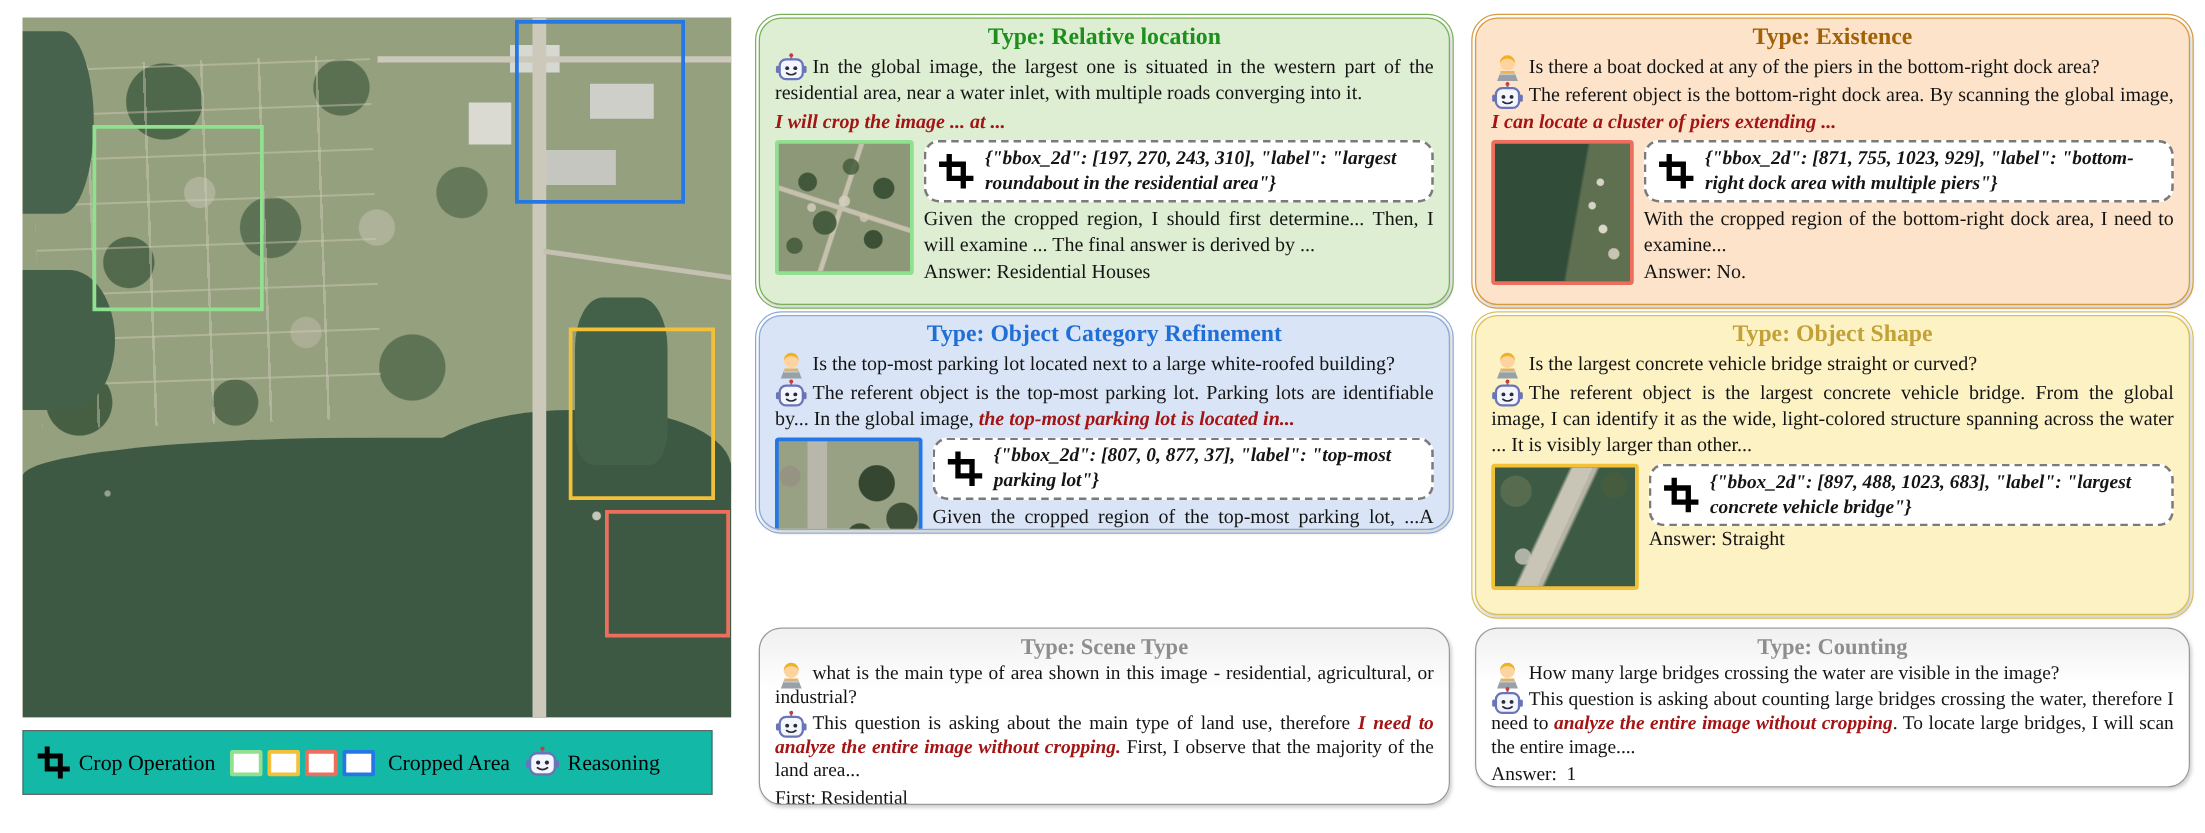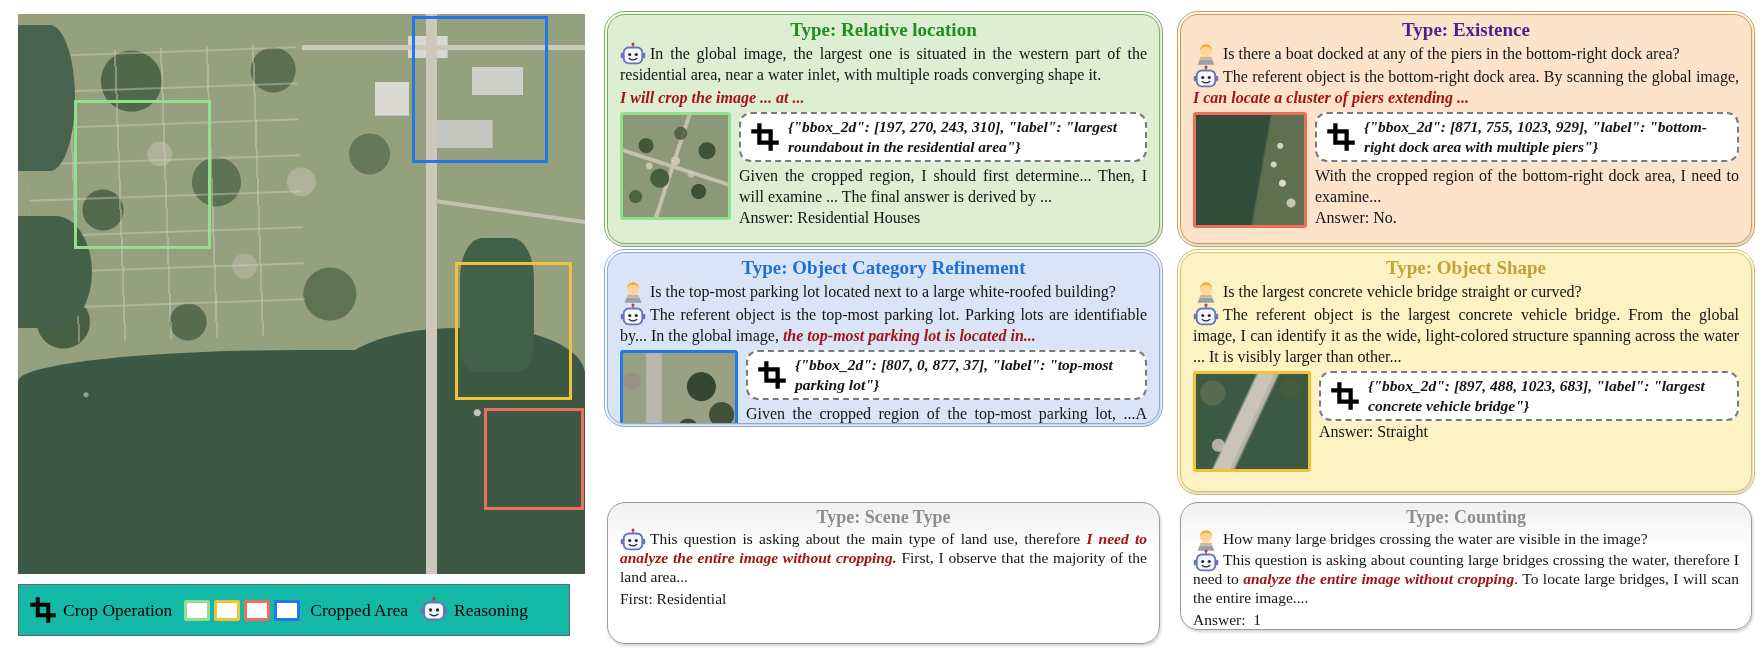--- a/index.html
+++ b/index.html
@@ -69,21 +69,21 @@
   .p-relloc{left:607px; top:14px; width:553px;height:230px;background:#ddeed3;border:1.8px solid #79b15a;outline:1px solid #79b15a;outline-offset:2px;}
   .p-ocr   {left:607px; top:252px;width:553px;height:172px;background:#d9e5f6;border:1.8px solid #89a9da;outline:1px solid #89a9da;outline-offset:2px;}
   .p-scene {left:607px; top:502px;width:553px;height:142px;background:linear-gradient(180deg,#f0f0f0,#ffffff 35%);border:1.5px solid #9a9a9a;}
   .p-exist {left:1180px;top:14px; width:572px;height:230px;background:#fce3ca;border:1.8px solid #d79a3e;outline:1px solid #d79a3e;outline-offset:2px;}
   .p-shape {left:1180px;top:252px;width:572px;height:240px;background:#fdf2c4;border:1.8px solid #d9c058;outline:1px solid #d9c058;outline-offset:2px;}
   .p-count {left:1180px;top:502px;width:572px;height:128px;background:linear-gradient(180deg,#f0f0f0,#ffffff 35%);border:1.5px solid #9a9a9a;}
 
   .ptitle{text-align:center;font-weight:bold;font-size:19px;line-height:22px;margin-bottom:2px;}
   .t-green {color:#1c8f1c;}
   .t-blue  {color:#1f6fd6;}
-  .t-orange{color:#4c1d95;}
+  .t-orange{color:#a16207;}
   .t-yellow{color:#c2a238;}
   .t-gray  {color:#8e8e8e;}
 
   .para{font-size:16px;line-height:21px;text-align:justify;margin-top:2px;}
   .p-scene .para,.p-count .para{font-size:15.5px;line-height:19px;}
   .p-scene .ptitle,.p-count .ptitle{font-size:18px;line-height:20px;}
   .red{color:#a31414;font-weight:bold;font-style:italic;}
   .micon{float:left;width:30px;height:19px;}
   .micon svg{display:block;width:26px;height:25px;margin-top:-1px;}
 
@@ -202,21 +202,21 @@
   </div>
 
   <div class="panel p-relloc">
     <div class="ptitle t-green">Type: Relative location</div>
     <div class="para">
       <span class="micon">
           <svg viewBox="0 0 28 26">
             <use href="#ic-robot"></use>
           </svg>
         </span>
-      <span>In the global image, the largest one is situated in the western part of the residential area, near a water inlet, with multiple roads converging shape it.</span>
+      <span>In the global image, the largest one is situated in the western part of the residential area, near a water inlet, with multiple roads converging into it.</span>
     </div>
     <div class="para red">I will crop the image ... at ...</div>
     <div class="crop-row">
       <div class="thumb th-green tx-res"></div>
       <div class="crop-col">
         <div class="bbox-box">
           <svg viewBox="0 0 24 24">
               <use href="#ic-crop"></use>
             </svg>
           <span class="bbox-text">{"bbox_2d": [197, 270, 243, 310], "label": "largest roundabout in the residential area"}</span>
@@ -258,20 +258,28 @@
         <div class="answer">Answer: Yes</div>
       </div>
     </div>
   </div>
 
   <div class="panel p-scene">
     <div class="ptitle t-gray">Type: Scene Type</div>
     <div class="para">
       <span class="micon">
           <svg viewBox="0 0 28 26">
+            <use href="#ic-user"></use>
+          </svg>
+        </span>
+      <span>what is the main type of area shown in this image - residential, agricultural, or industrial?</span>
+    </div>
+    <div class="para">
+      <span class="micon">
+          <svg viewBox="0 0 28 26">
             <use href="#ic-robot"></use>
           </svg>
         </span>
       <span>This question is asking about the main type of land use, therefore </span><span class="red">I need to analyze the entire image without cropping.</span><span> First, I observe that the majority of the land area...</span>
     </div>
     <div class="answer">First: Residential</div>
   </div>
 
   <div class="panel p-exist">
     <div class="ptitle t-orange">Type: Existence</div>

